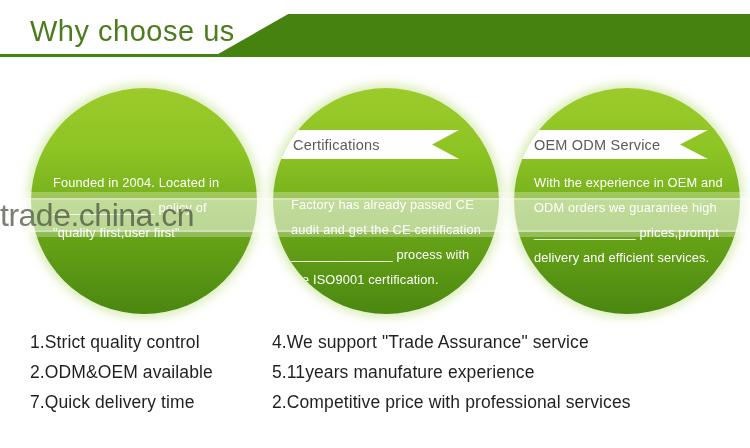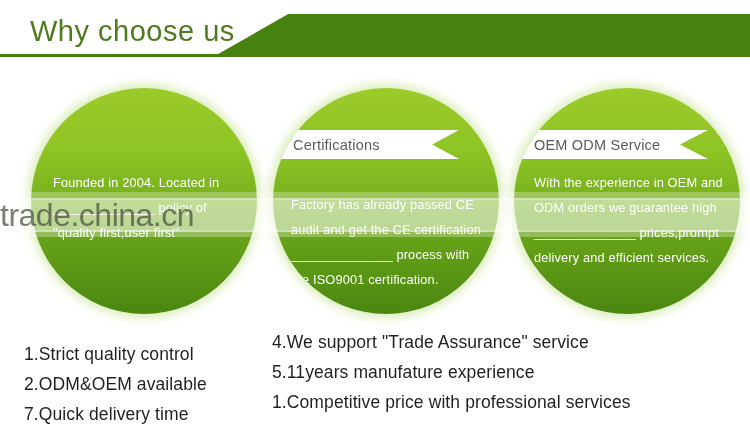--- a/index.html
+++ b/index.html
@@ -163,21 +163,21 @@
 
   
   .feature-list {
     position: absolute;
     top: 327px;
     font-size: 17.5px;
     color: #231f20;
     line-height: 30px;
     letter-spacing: 0.1px;
   }
-  .feature-col-left  { left: 24px; margin-top: 12px;  }
+  .feature-col-left  { left: 30px;  }
   .feature-col-right { left: 272px; }
   .feature-item { white-space: nowrap; }
 </style>
 </head>
 <body>
 
 <div class="header">
   <div class="header-bar"></div>
   <div class="header-wedge"></div>
   <div class="header-underline"></div>
@@ -211,14 +211,14 @@
 
 <div class="feature-list feature-col-left">
   <div class="feature-item">1.Strict quality control</div>
   <div class="feature-item">2.ODM&amp;OEM available</div>
   <div class="feature-item">7.Quick delivery time</div>
 </div>
 
 <div class="feature-list feature-col-right">
   <div class="feature-item">4.We support "Trade Assurance"  service</div>
   <div class="feature-item">5.11years manufature experience</div>
-  <div class="feature-item">1.Competitive price with professional services</div>
+  <div class="feature-item">2.Competitive price with professional services</div>
 </div>
 
 </body></html>

